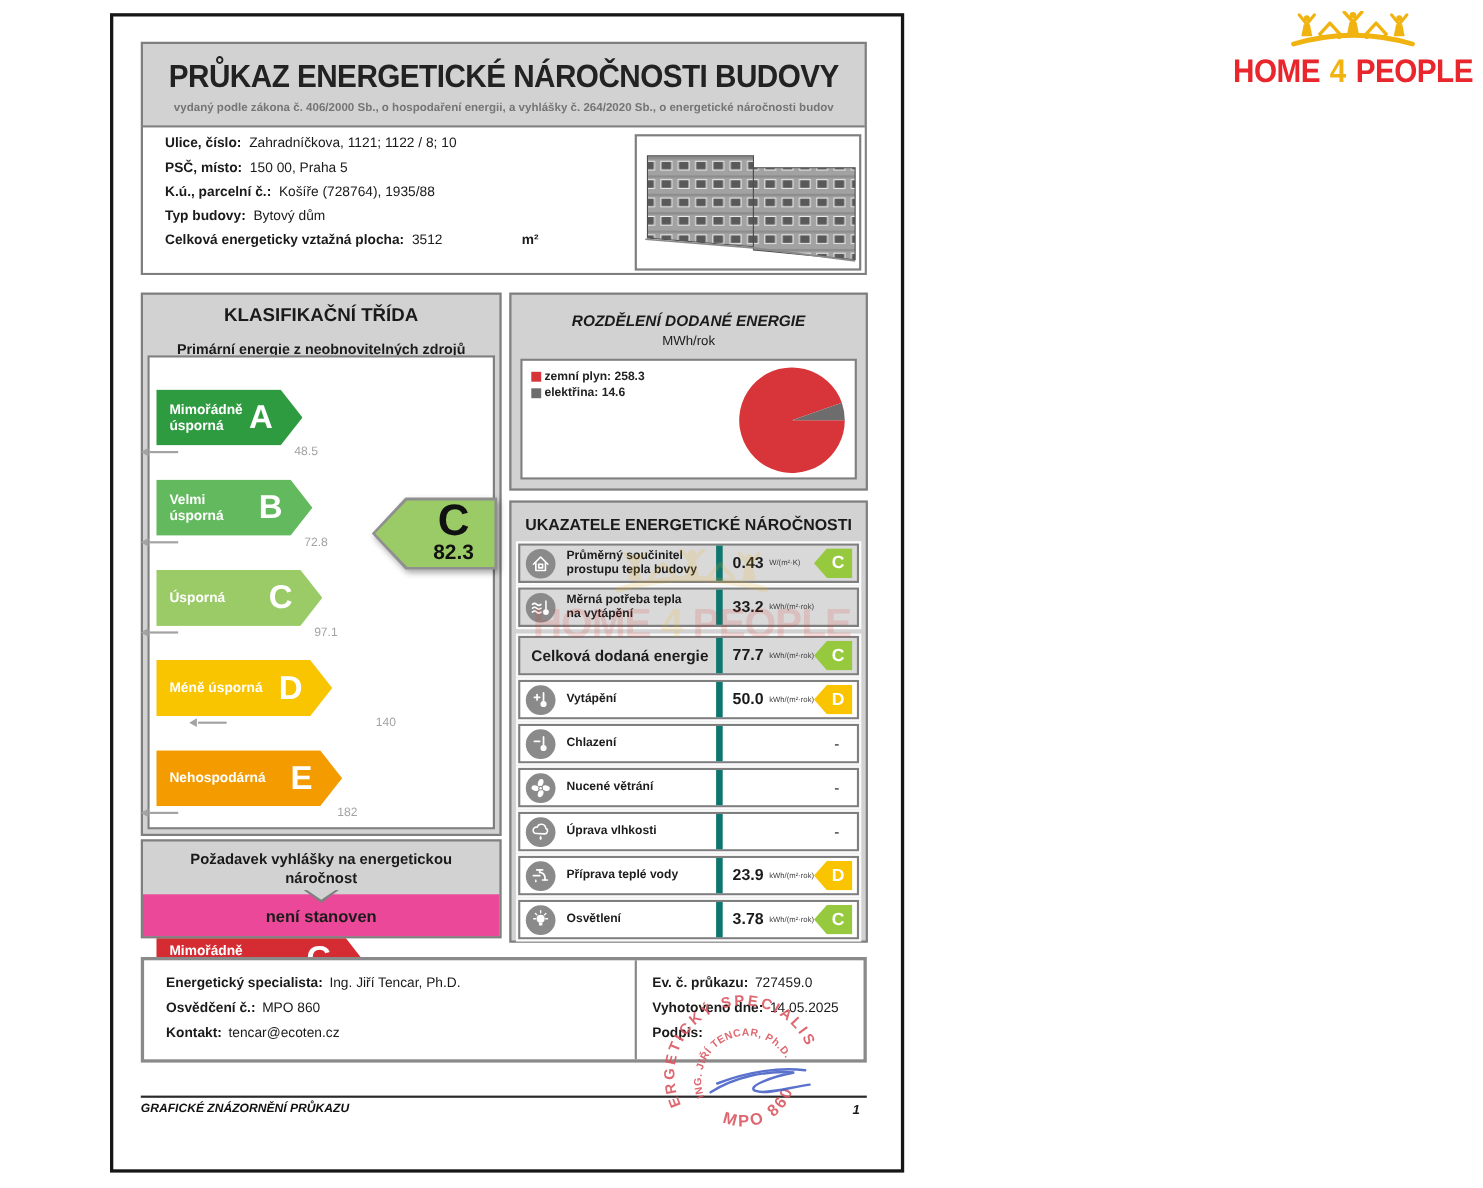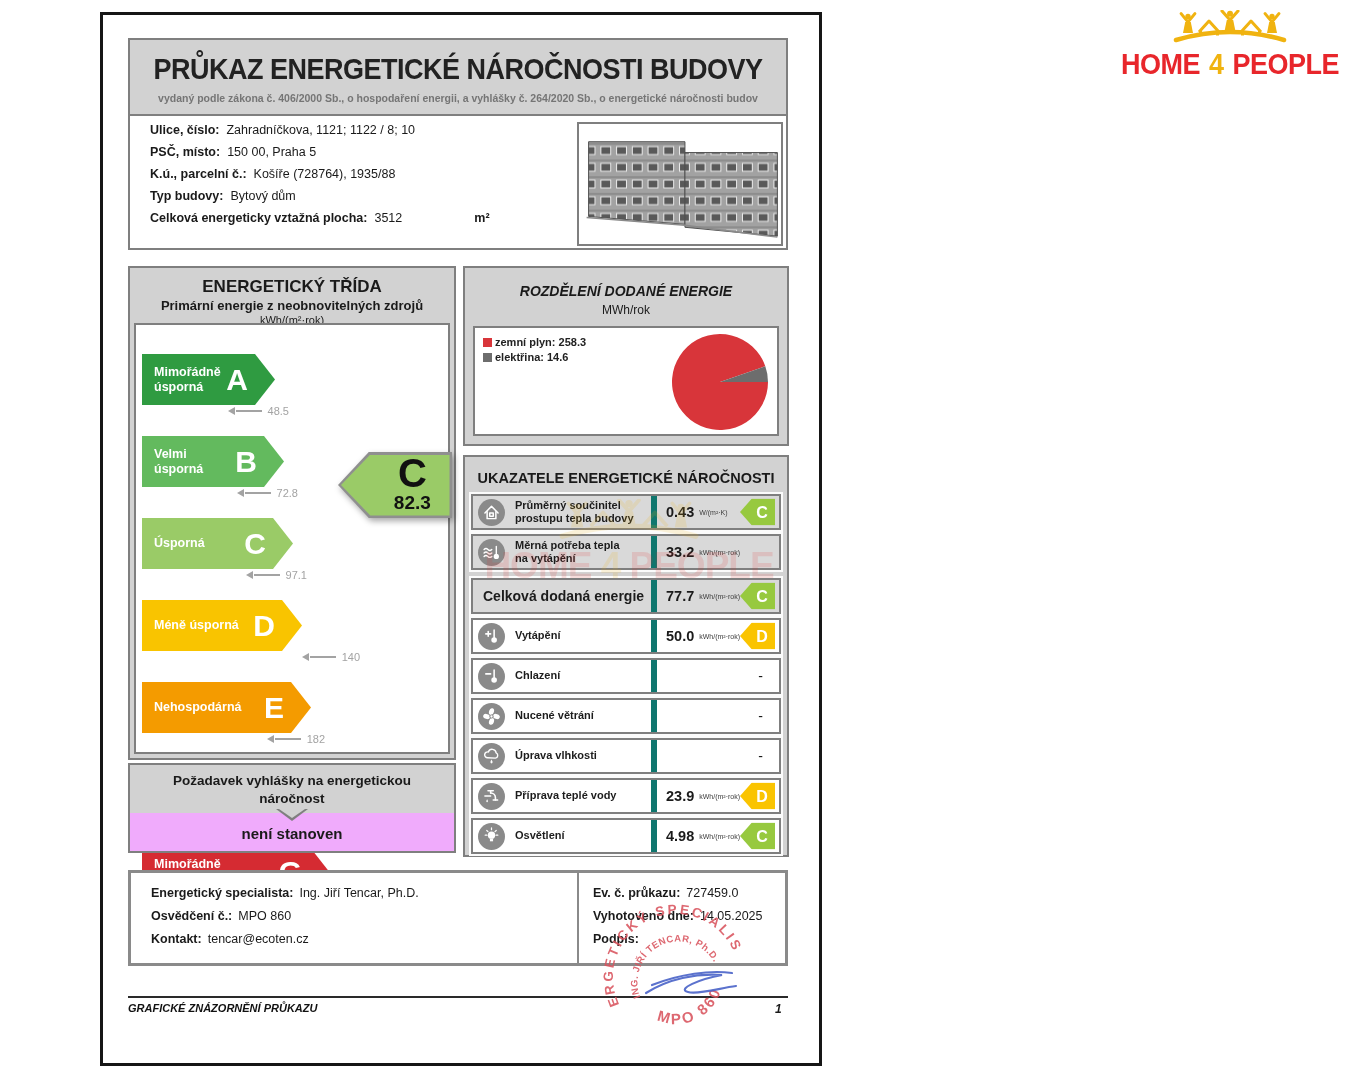--- a/index.html
+++ b/index.html
@@ -15,41 +15,41 @@
   .hdr-title{font-size:27px;font-weight:800;letter-spacing:-.5px;margin-top:14px;color:#222;transform:scaleY(1.08);}
   .hdr-sub{font-size:10.5px;font-weight:bold;color:#757575;margin-top:7px;}
   .addr-area{position:absolute;left:0;right:0;top:76px;bottom:0;background:#fff;padding:3px 0 0 20px;box-sizing:border-box;}
   .addr-row{font-size:12.5px;line-height:22px;white-space:nowrap;}
   .addr-row b{margin-right:7px;}
   .area-unit{margin-left:72px;font-weight:bold;}
 
   
   .klas-head{ text-align:center;}
   .klas-title{font-size:17px;font-weight:800;margin-top:9px;}
-  .klas-sub{font-size:13px;font-weight:800;margin-top:1px;}
+  .klas-sub{font-size:13px;font-weight:800;margin-top:13px;}
   .klas-unit{font-size:11px;margin-top:1px;}
   .klas-content{position:absolute;left:4px;right:4px;top:55px;bottom:4px;background:#fff;border:2px solid #7f7f7f;box-sizing:border-box;padding-top:9px;}
   .cls-arrow{position:relative;height:51px;margin-left:6px;display:flex;align-items:center;color:#fff;
      clip-path:polygon(0 0, calc(100% - 20px) 0, 100% 50%, calc(100% - 20px) 100%, 0 100%);margin-top:20px;}
   .cls-label{flex:1;font-size:12.5px;font-weight:bold;line-height:1.15;padding-left:12px;white-space:pre-line;}
   .cls-letter{font-size:30px;font-weight:800;margin-right:27px;line-height:1;}
-  .thr{display:flex;justify-content:flex-end;align-items:center;height:11px;gap:6px;}
+  .thr{display:flex;justify-content:space-between;align-items:center;height:11px;gap:6px;}
   .thr-line{position:relative;width:26px;height:2px;background:#a3a3a3;}
   .thr-line::before{content:"";position:absolute;left:-8px;top:-3px;width:0;height:0;border:4px solid transparent;border-right:7px solid #a3a3a3;border-left:0;}
   .thr-num{font-size:11px;color:#a3a3a3;}
   .rating{position:absolute;left:202px;top:127px;width:114px;height:66px;filter:drop-shadow(2px 3px 3px rgba(0,0,0,.35));}
   .rating-outer{position:absolute;inset:0;background:#8f8f8f;clip-path:polygon(0 50%, 27% 0, 100% 0, 100% 100%, 27% 100%);}
   .rating-inner{position:absolute;left:3px;top:2.5px;right:2.5px;bottom:2.5px;clip-path:polygon(0 50%, 27% 0, 100% 0, 100% 100%, 27% 100%);
       display:flex;flex-direction:column;align-items:center;justify-content:center;padding-left:30%;box-sizing:border-box;color:#111;}
   .rating-letter{font-size:40px;font-weight:800;line-height:.85;}
   .rating-value{font-size:19px;font-weight:800;margin-top:2px;}
 
   
   .poz-head{height:44px;text-align:center;font-size:13.5px;font-weight:800;padding:7px 28px 0;box-sizing:border-box;line-height:1.3;}
-  .poz-body{position:absolute;left:0;right:0;bottom:0;height:38px;background:#f0abfc;text-align:center;font-size:15px;font-weight:800;padding-top:12px;box-sizing:border-box;}
+  .poz-body{position:absolute;left:0;right:0;bottom:0;height:38px;background:#ec4899;text-align:center;font-size:15px;font-weight:800;padding-top:12px;box-sizing:border-box;}
   .poz-notch{position:absolute;left:50%;top:44px;transform:translateX(-50%);width:0;height:0;
       border-left:16px solid transparent;border-right:16px solid transparent;border-top:12px solid #7f7f7f;z-index:2;}
   .poz-notch::after{content:"";position:absolute;left:-13px;top:-12px;width:0;height:0;
       border-left:13px solid transparent;border-right:13px solid transparent;border-top:9px solid #d2d2d2;}
 
   
   .pie-title{font-size:14px;font-weight:800;text-align:center;margin-top:15px;font-style:italic;}
   .pie-sub{font-size:12px;text-align:center;margin-top:4px;}
   .chartbox{position:absolute;left:8px;right:8px;top:58px;bottom:8px;background:#fff;border:2px solid #7f7f7f;box-sizing:border-box;}
   .legend{position:absolute;left:8px;top:8px;}
@@ -160,21 +160,21 @@
             <polygon points="6,16 104,16 104,100 6,92" fill="url(#bwin)" stroke="#4f4f4f" stroke-width="1"></polygon>
             <polygon points="104,27 198,27 198,112 104,103" fill="url(#bwin)" stroke="#4f4f4f" stroke-width="1"></polygon>
             <path d="M4 93 L104 101 L198 113" stroke="#8a8a8a" stroke-width="1.5" fill="none"></path>
           </svg>
         </div>
       </div>
     </div>
 
     <div class="panel" style="left:25px;top:251px;width:328px;height:494px;">
       <div class="klas-head">
-        <div class="klas-title">ENERGETICKÝ TŘÍDA</div>
+        <div class="klas-title">KLASIFIKAČNÍ TŘÍDA</div>
         <div class="klas-sub">Primární energie z neobnovitelných zdrojů</div>
         <div class="klas-unit">kWh/(m²·rok)</div>
       </div>
       <div class="klas-content">
         <div id="class-rows">
             <div class="cls-arrow" style="width: 133px; background: rgb(47, 155, 65);">
               <div class="cls-label">Mimořádně
 úsporná</div>
               <div class="cls-letter">A</div>
             </div>
@@ -404,21 +404,21 @@
                   <line x1="12" y1="2.2" x2="12" y2="4.2"></line>
                   <line x1="4.8" y1="10.5" x2="6.8" y2="10.5"></line>
                   <line x1="17.2" y1="10.5" x2="19.2" y2="10.5"></line>
                   <line x1="6.6" y1="5.1" x2="8" y2="6.5"></line>
                   <line x1="17.4" y1="5.1" x2="16" y2="6.5"></line>
                 </g>
               </svg>
             </div>
             <div class="ind-label">Osvětlení</div>
             <div class="ind-val">
-              <span class="ind-num">4.98</span>
+              <span class="ind-num">3.78</span>
               <span class="ind-unit">kWh/(m²·rok)</span>
               <div class="badge" style="background: rgb(151, 201, 63);">C</div>
             </div>
           </div>
         </div>
       <div class="watermark">
         <svg width="150" height="42" viewBox="0 0 120 34">
           <g stroke="#f0b310" fill="#f0b310">
             <path d="M6 30 Q60 14 114 30" stroke-width="4.5" fill="none" stroke-linecap="round"></path>
             <circle cx="18" cy="6.5" r="2.7" stroke="none"></circle>

